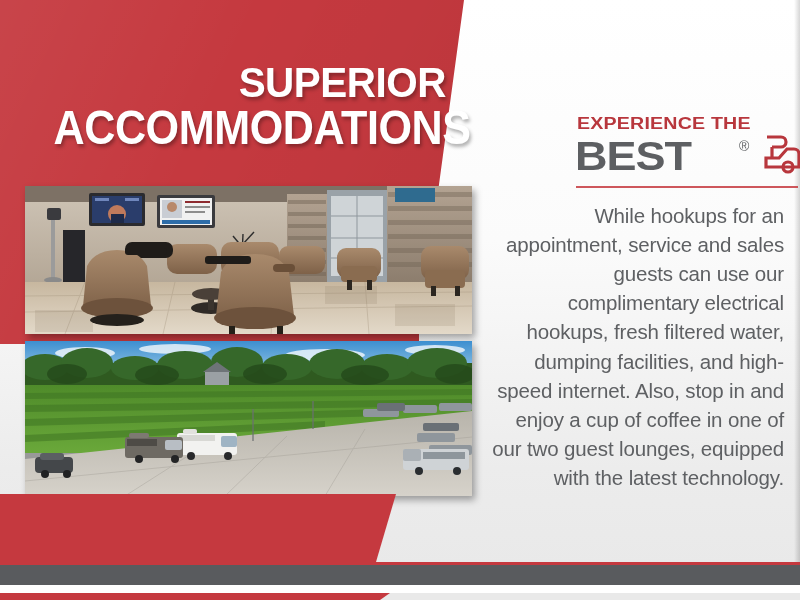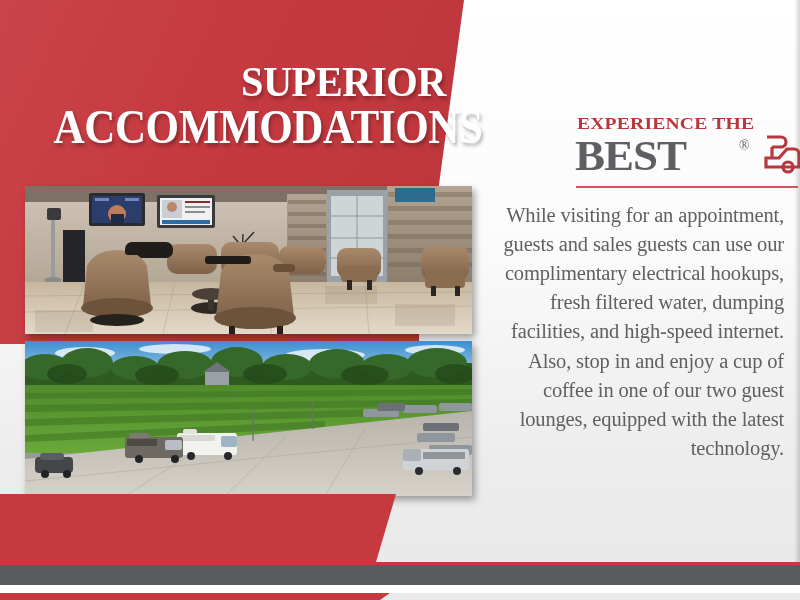--- a/index.html
+++ b/index.html
@@ -9,21 +9,20 @@
   }
   body {
     font-family: "Liberation Sans", sans-serif;
   }
   .page {
     position: relative;
     width: 800px;
     height: 600px;
     overflow: hidden;
     background: #ffffff;
-    font-family: Liberation Serif, serif;
   }
 
   
   .right-bg {
     position: absolute;
     left: 0; top: 0;
     width: 800px; height: 600px;
     background: linear-gradient(180deg, #ffffff 0%, #fbfbfb 40%, #ececec 78%, #e8e8e8 100%);
   }
   .right-edge-shadow {
@@ -486,21 +485,21 @@
           <path d="M7 3 h14 a5 5 0 0 1 0 10 h-9"></path>
           <path d="M12 13 v11"></path>
           <path d="M6 24 h13 l8 -9 h7 a5 5 0 0 1 5 5 v13 h-33 z"></path>
           <circle cx="28" cy="33" r="5"></circle>
         </g>
       </svg>
     </div>
     <div class="logo-rule"></div>
   </div>
 
-  <div class="body-copy">While visiting for an appointment, guests and sales guests can use our complimentary electrical hookups, fresh filtered water, dumping facilities, and high-speed internet. Also, stop in and enjoy a cup of coffee in one of our two guest lounges, equipped with the latest technology.</div>
+  <div class="body-copy">While hookups for an appointment, service and sales guests can use our complimentary electrical hookups, fresh filtered water, dumping facilities, and high-speed internet. Also, stop in and enjoy a cup of coffee in one of our two guest lounges, equipped with the latest technology.</div>
 
   <div class="bar-red-thin"></div>
   <div class="bar-gray"></div>
   <div class="bar-white"></div>
   <div class="bar-red-bottom"></div>
   <div class="bar-red-bottom-fill"></div>
 
 </div>
 
 </body></html>

